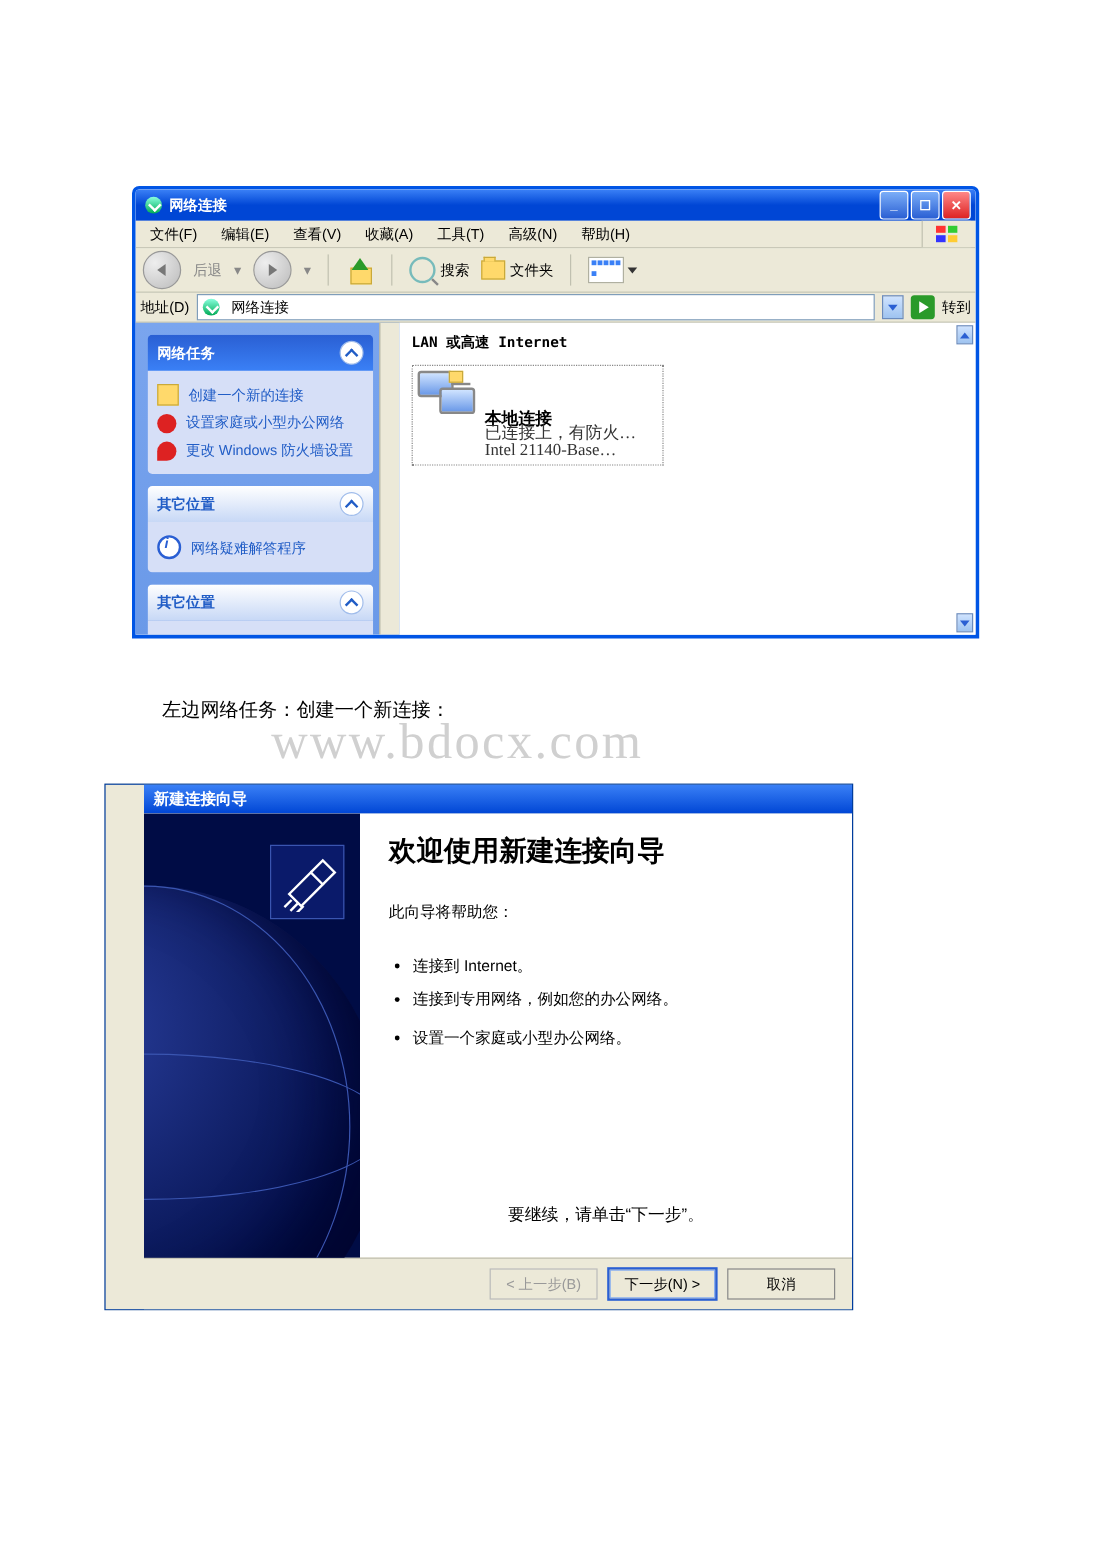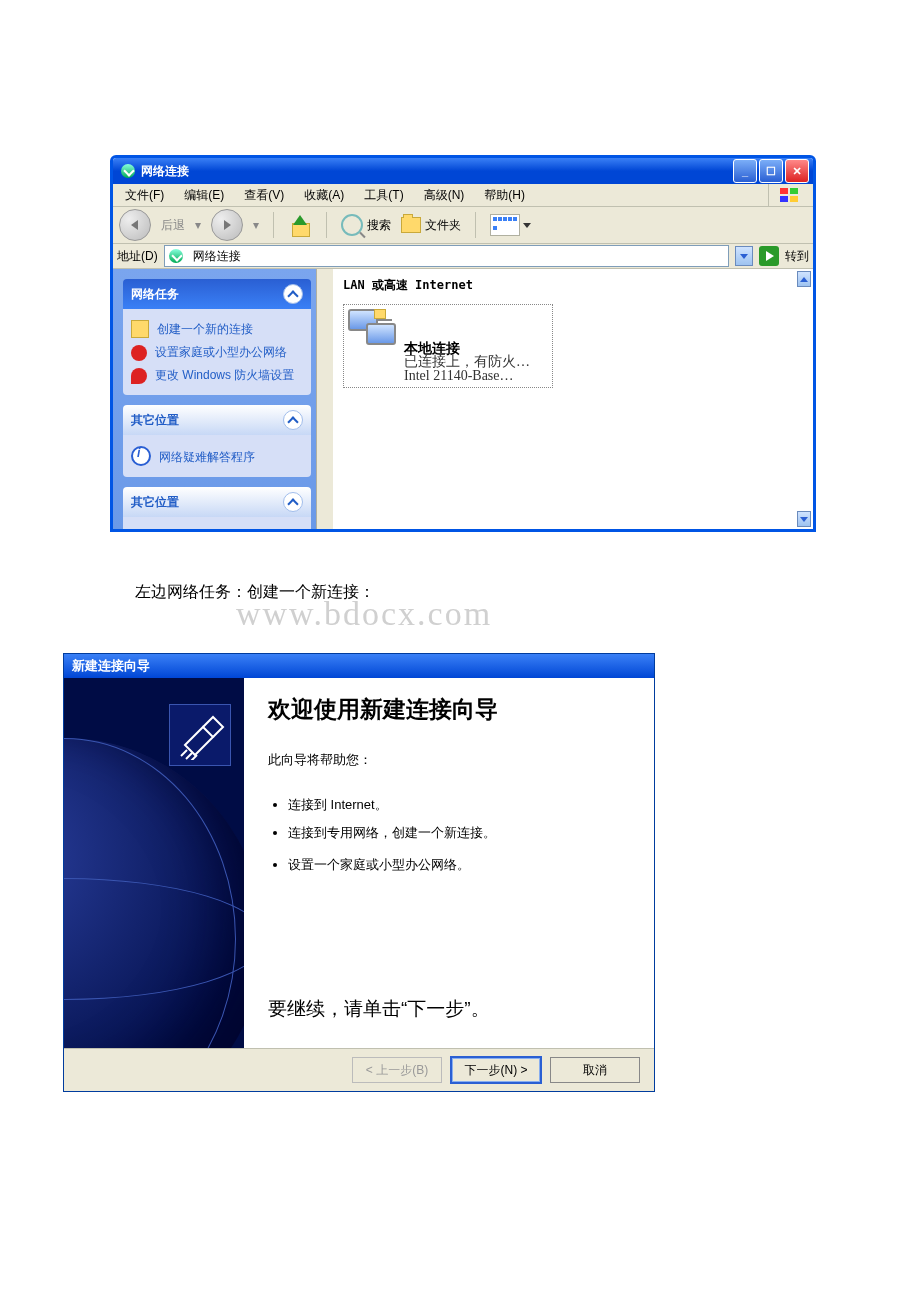--- a/index.html
+++ b/index.html
@@ -161,41 +161,42 @@
   .conn-icon .monitor{width:26px;height:18px;background:linear-gradient(#cfe3ff,#6a99e8);border:2px solid #888;border-radius:3px;}
   .conn-icon .monitor2{position:absolute;left:18px;top:14px;}
   .conn-icon .link{position:absolute;width:16px;height:2px;background:#888;left:28px;top:10px;}
   .conn-icon .lock{position:absolute;width:10px;height:8px;background:#ffd96b;border:1px solid #c9a93a;left:26px;top:0;}
   .conn-text{font-size:14px;line-height:14px;margin-top:32px;}
   .conn-text .t{font-weight:bold;}
   .conn-text .s{font-family:Liberation Serif, serif;color:#333;}
 
   .watermark{
     position:absolute;
-    left:236px; top:595px;
-    font-size:34px;
+    left:226px; top:595px;
+    font-size:42px;
     color:#d0d0d0;
     letter-spacing:2px;
     pointer-events:none;
     font-family:Georgia,serif;
   }
 
   .caption{
     margin: 50px 0 20px 135px;
     font-size:16px;
     font-family:SimSun,serif;
   }
 
   
   .wizard{
     width:590px;
-    margin-left:63px;
+    margin-left:87px;
     margin-top:50px;
     border:1px solid #003c9e;
     background:#ece9d8;
+    padding-left:32px;
   }
   .wizard .titlebar{background:linear-gradient(#3a80f6,#0046d5);height:24px;font-size:13px;}
   .wizard-body{display:flex;background:#fff;height:370px;}
   .wizard-side{
     width:180px;
     background:#000c45;
     position:relative;
     overflow:hidden;
   }
   .globe{
@@ -217,21 +218,21 @@
     background:#0a1a6a;
     border:1px solid #3a55b0;
     display:flex;align-items:center;justify-content:center;
   }
   .rj45 svg{width:50px;height:50px;}
   .wizard-main{flex:1;padding:16px 24px;display:flex;flex-direction:column;}
   .wizard-title{font-size:23px;font-weight:bold;margin-bottom:26px;}
   .wizard-text{font-size:13px;margin-bottom:14px;}
   .wizard-list{list-style:disc;padding-left:20px;font-size:13px;}
   .wizard-list li{margin-bottom:10px;}
-  .wizard-cont{margin-top:auto;font-size:19px;margin-bottom:10px;}
+  .wizard-cont{margin-top:auto;font-size:14px;margin-bottom:10px;text-align:center;}
 
   .wizard-btns{
     height:42px;border-top:1px solid #c0c0b0;background:#ece9d8;
     display:flex;align-items:center;justify-content:flex-end;gap:8px;padding:0 14px;
   }
   .wbtn{
     min-width:88px;height:24px;background:#ece9d8;border:1px solid #888;font-size:12px;
     display:flex;align-items:center;justify-content:center;cursor:pointer;
   }
   .wbtn.disabled{color:#999;border-color:#bbb;}
@@ -414,21 +415,21 @@
                 <line x1="22" y1="45" x2="16" y2="51"></line>
               </g>
             </svg>
         </div>
       </div>
       <div class="wizard-main">
         <div class="wizard-title">欢迎使用新建连接向导</div>
         <div class="wizard-text">此向导将帮助您：</div>
         <ul class="wizard-list">
           <li>连接到 Internet。</li>
-          <li>连接到专用网络，创建一个新连接。</li>
+          <li>连接到专用网络，例如您的办公网络。</li>
           <li style="margin-top:14px">设置一个家庭或小型办公网络。</li>
         </ul>
         <div class="wizard-cont">要继续，请单击“下一步”。</div>
       </div>
     </div>
     <div class="wizard-btns">
       <div class="wbtn disabled">&lt; 上一步(B)</div>
       <div class="wbtn focus">下一步(N) &gt;</div>
       <div class="wbtn">取消</div>
     </div>

